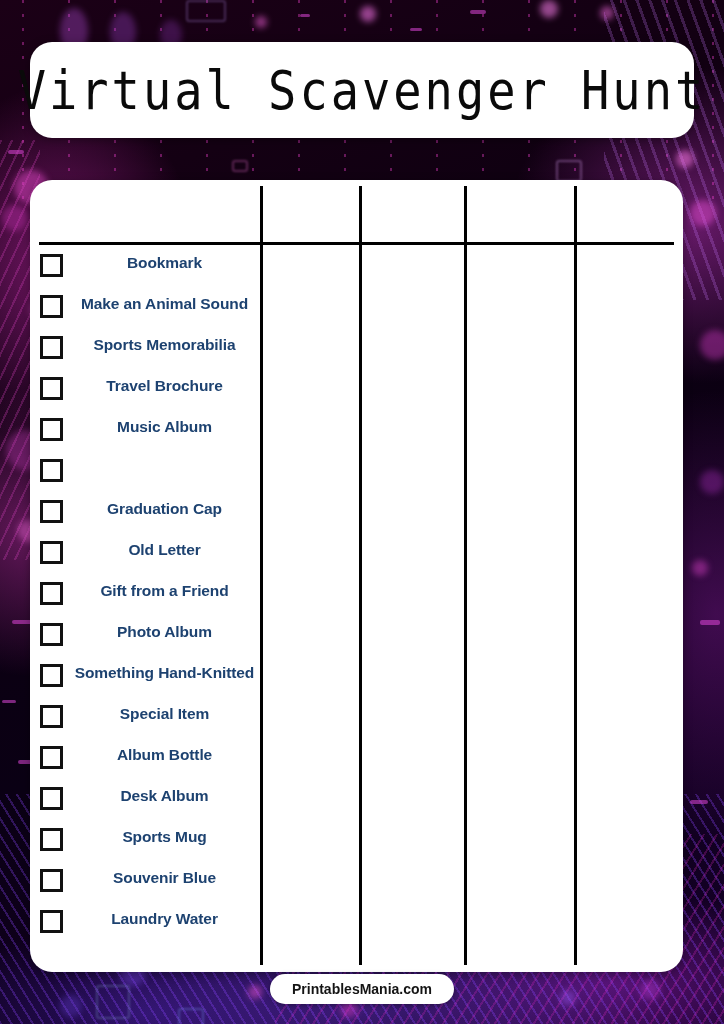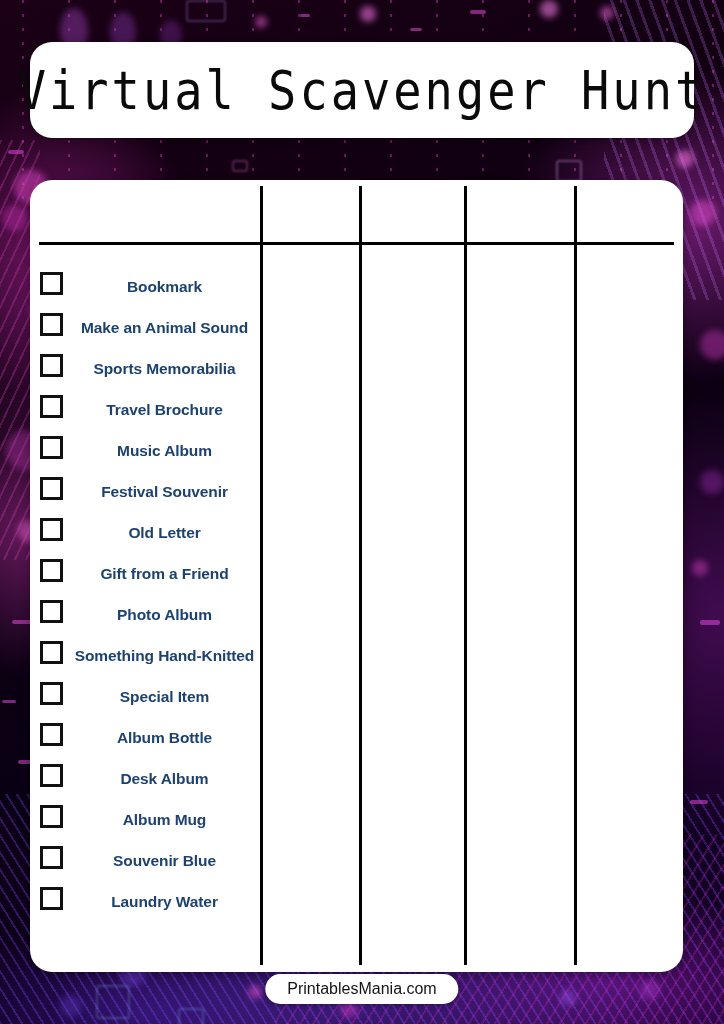--- a/index.html
+++ b/index.html
@@ -151,21 +151,21 @@
   
   .item-list {
     position: absolute;
     left: 10px;
     top: 68px;
     width: 220px;
     padding-top: 6px;
   }
   .item-row {
     display: flex;
-    align-items: flex-end;
+    align-items: flex-start;
     height: 41px;
     gap: 6px;
   }
   .checkbox {
     flex: 0 0 auto;
     width: 23px;
     height: 23px;
     border: 3px solid #111111;
     background: #ffffff;
   }
@@ -185,22 +185,22 @@
     left: 50%;
     transform: translateX(-50%);
     top: 974px;
     padding: 6px 22px;
     background: #ffffff;
     border-radius: 16px;
     z-index: 6;
     box-shadow: 0 1px 5px rgba(0,0,0,.4);
   }
   .footer-text {
-    font-size: 16px;
-    font-weight: normal;
+    font-size: 14px;
+    font-weight: bold;
     color: #141414;
     white-space: nowrap;
   }
 </style>
 </head>
 <body>
 
 <div class="bg-root">
   <div class="bg-traces-v"></div>
   <div class="bg-right-streak"></div>
@@ -284,21 +284,24 @@
       <div class="item-row">
         <div class="checkbox"></div>
         <div class="item-label">Travel Brochure</div>
       </div>
       <div class="item-row">
         <div class="checkbox"></div>
         <div class="item-label">Music Album</div>
       </div>
       <div class="item-row">
         <div class="checkbox"></div>
-        <div class="item-label">Festival Souvenir</div>
+      </div>
+      <div class="item-row">
+        <div class="checkbox"></div>
+        <div class="item-label">Graduation Cap</div>
       </div>
       <div class="item-row">
         <div class="checkbox"></div>
         <div class="item-label">Old Letter</div>
       </div>
       <div class="item-row">
         <div class="checkbox"></div>
         <div class="item-label">Gift from a Friend</div>
       </div>
       <div class="item-row">
@@ -316,21 +319,21 @@
       <div class="item-row">
         <div class="checkbox"></div>
         <div class="item-label">Album Bottle</div>
       </div>
       <div class="item-row">
         <div class="checkbox"></div>
         <div class="item-label">Desk Album</div>
       </div>
       <div class="item-row">
         <div class="checkbox"></div>
-        <div class="item-label">Album Mug</div>
+        <div class="item-label">Sports Mug</div>
       </div>
       <div class="item-row">
         <div class="checkbox"></div>
         <div class="item-label">Souvenir Blue</div>
       </div>
       <div class="item-row">
         <div class="checkbox"></div>
         <div class="item-label">Laundry Water</div>
       </div>
     </div>

